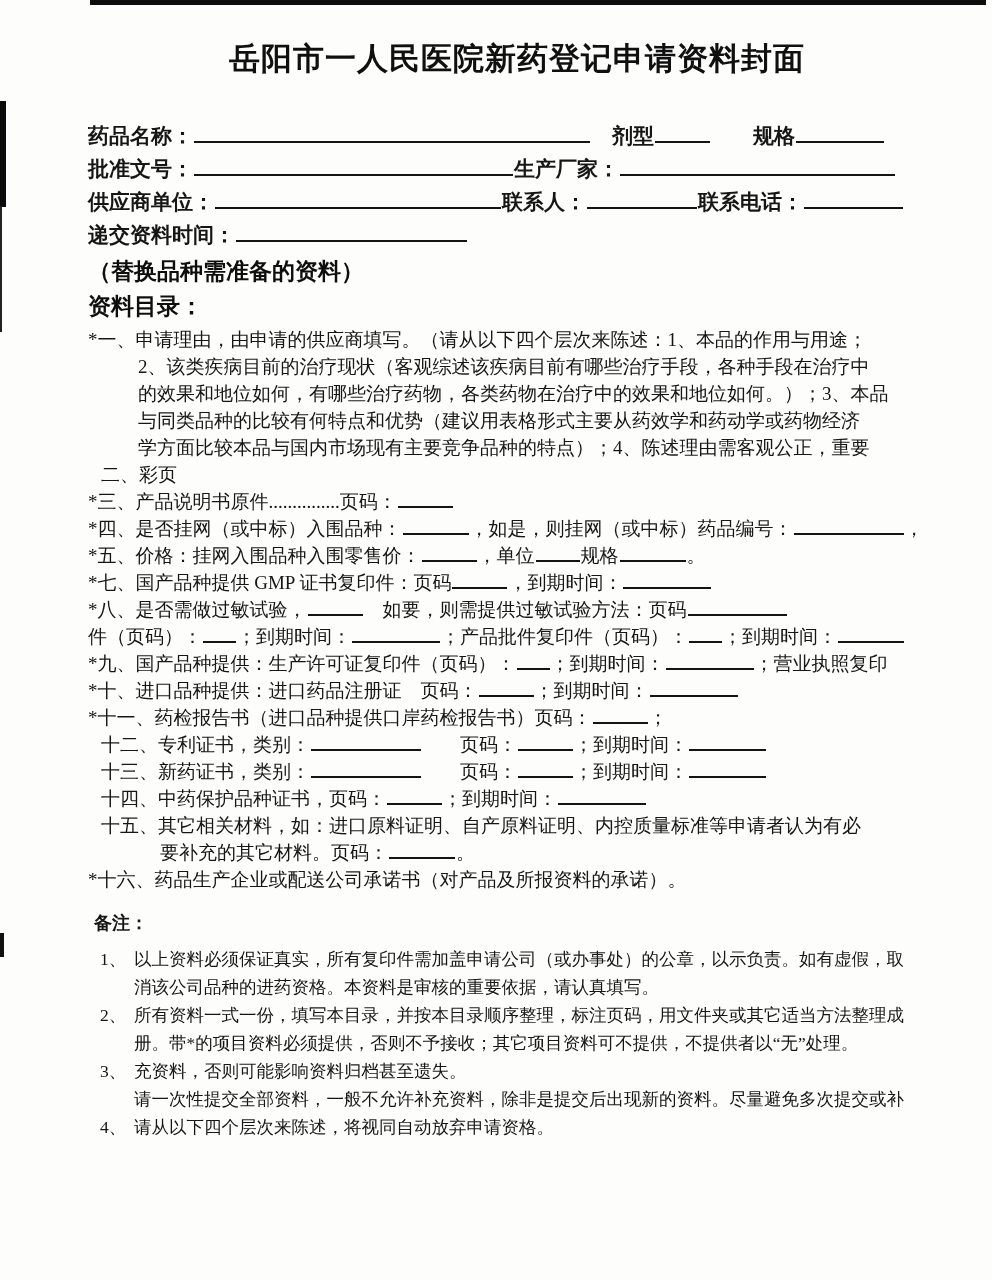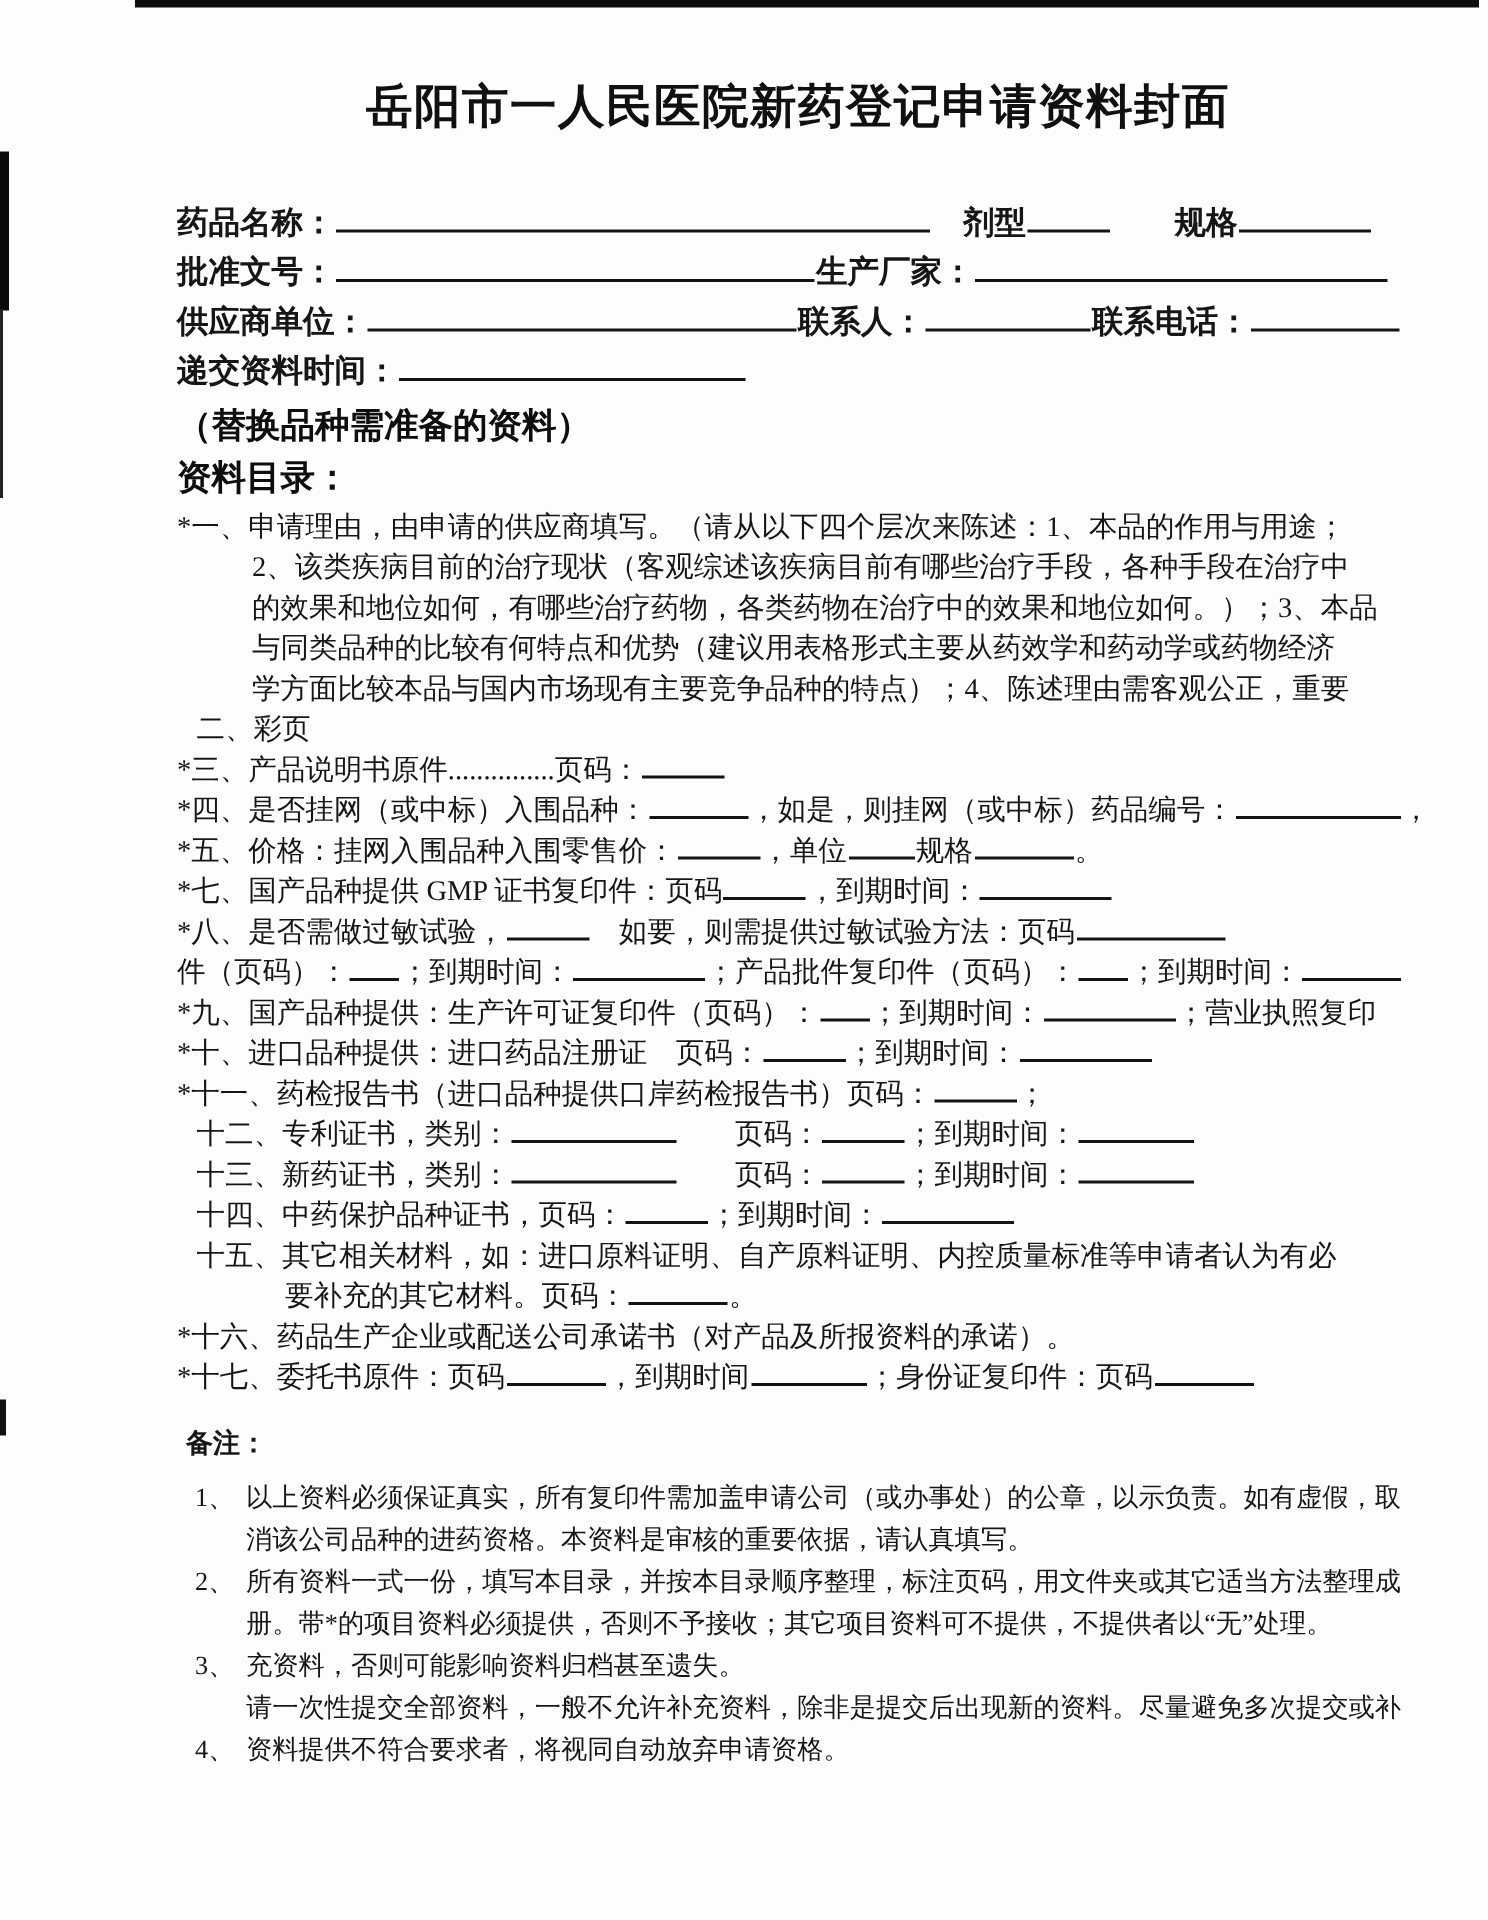--- a/index.html
+++ b/index.html
@@ -15,21 +15,21 @@
     box-sizing:border-box;
     background:#fdfdfc;
     overflow:hidden;
   }
   
   .top-rule{position:absolute;top:0;left:90px;width:896px;height:5px;background:#0d0d0d;}
   .left-bar{position:absolute;top:101px;left:0;width:6px;height:106px;background:#0b0b0b;}
   .left-line{position:absolute;top:206px;left:0;width:2px;height:126px;background:#222;}
   .left-dash{position:absolute;top:933px;left:0;width:4px;height:24px;background:#111;}
 
-  .content{position:absolute;top:16px;left:0;right:0;box-sizing:border-box;padding:30px 46px 0 118px;}
+  .content{position:absolute;top:4px;left:0;right:0;box-sizing:border-box;padding:30px 46px 0 88px;}
 
   .title{
     text-align:center;
     font-family:"Liberation Sans","DejaVu Sans",sans-serif;
     font-weight:bold;
     font-size:31px;
     letter-spacing:1px;
     margin:4px 0 0 0;
     color:#101010;
   }
@@ -105,21 +105,20 @@
       <div class="li li-flush">件（页码）：<span class="blank" style="width: 33px;"></span>；到期时间：<span class="blank" style="width: 88px;"></span>；产品批件复印件（页码）：<span class="blank" style="width: 33px;"></span>；到期时间：<span class="blank" style="width: 66px;"></span></div>
       <div class="li li-star">*九、国产品种提供：生产许可证复印件（页码）：<span class="blank" style="width: 33px;"></span>；到期时间：<span class="blank" style="width: 88px;"></span>；营业执照复印</div>
       <div class="li li-star">*十、进口品种提供：进口药品注册证　页码：<span class="blank" style="width: 55px;"></span>；到期时间：<span class="blank" style="width: 88px;"></span></div>
       <div class="li li-star">*十一、药检报告书（进口品种提供口岸药检报告书）页码：<span class="blank" style="width: 55px;"></span>；</div>
       <div class="li li-plain">十二、专利证书，类别：<span class="blank" style="width: 110px;"></span>　　页码：<span class="blank" style="width: 55px;"></span>；到期时间：<span class="blank" style="width: 77px;"></span></div>
       <div class="li li-plain">十三、新药证书，类别：<span class="blank" style="width: 110px;"></span>　　页码：<span class="blank" style="width: 55px;"></span>；到期时间：<span class="blank" style="width: 77px;"></span></div>
       <div class="li li-plain">十四、中药保护品种证书，页码：<span class="blank" style="width: 55px;"></span>；到期时间：<span class="blank" style="width: 88px;"></span></div>
       <div class="li li-plain">十五、其它相关材料，如：进口原料证明、自产原料证明、内控质量标准等申请者认为有必</div>
       <div class="li li-cont2">要补充的其它材料。页码：<span class="blank" style="width: 66px;"></span>。</div>
       <div class="li li-star">*十六、药品生产企业或配送公司承诺书（对产品及所报资料的承诺）。</div>
-      <div class="li li-star">*十七、委托书原件：页码<span class="blank" style="width: 66px;"></span>，到期时间<span class="blank" style="width: 77px;"></span>；身份证复印件：页码<span class="blank" style="width: 66px;"></span></div>
     </div>
 
     <div class="notes-title">备注：</div>
     <div class="notes">
       <div class="note">
         <span class="note-num">1、</span>
         <div class="note-body">
           <div>以上资料必须保证真实，所有复印件需加盖申请公司（或办事处）的公章，以示负责。如有虚假，取</div>
           <div>消该公司品种的进药资格。本资料是审核的重要依据，请认真填写。</div>
         </div>
@@ -134,18 +133,18 @@
       <div class="note">
         <span class="note-num">3、</span>
         <div class="note-body">
           <div>充资料，否则可能影响资料归档甚至遗失。</div>
           <div>请一次性提交全部资料，一般不允许补充资料，除非是提交后出现新的资料。尽量避免多次提交或补</div>
         </div>
       </div>
       <div class="note">
         <span class="note-num">4、</span>
         <div class="note-body">
-          <div>资料提供不符合要求者，将视同自动放弃申请资格。</div>
+          <div>请从以下四个层次来陈述，将视同自动放弃申请资格。</div>
         </div>
       </div>
     </div>
   </div>
 </div>
 
 </body></html>

